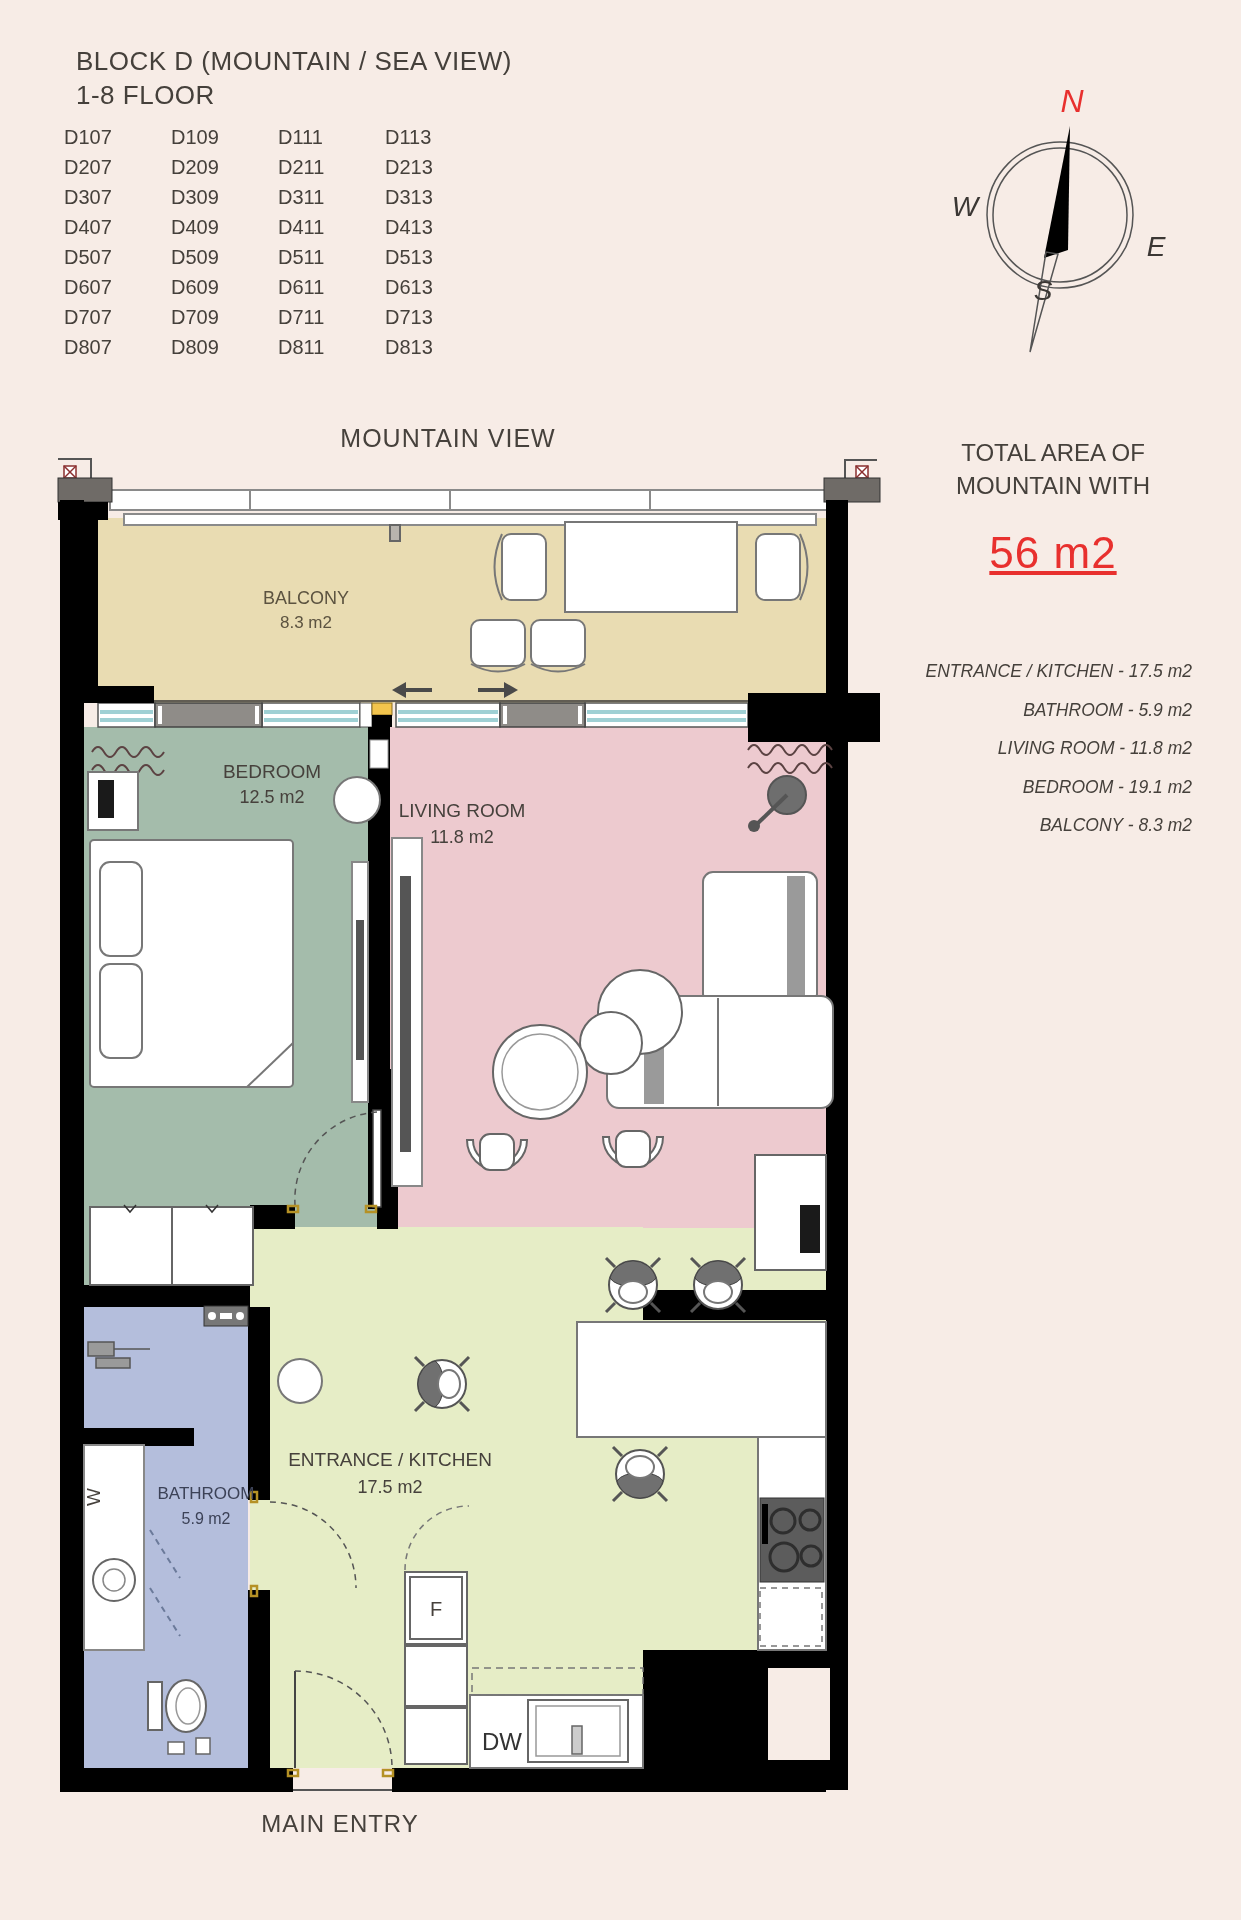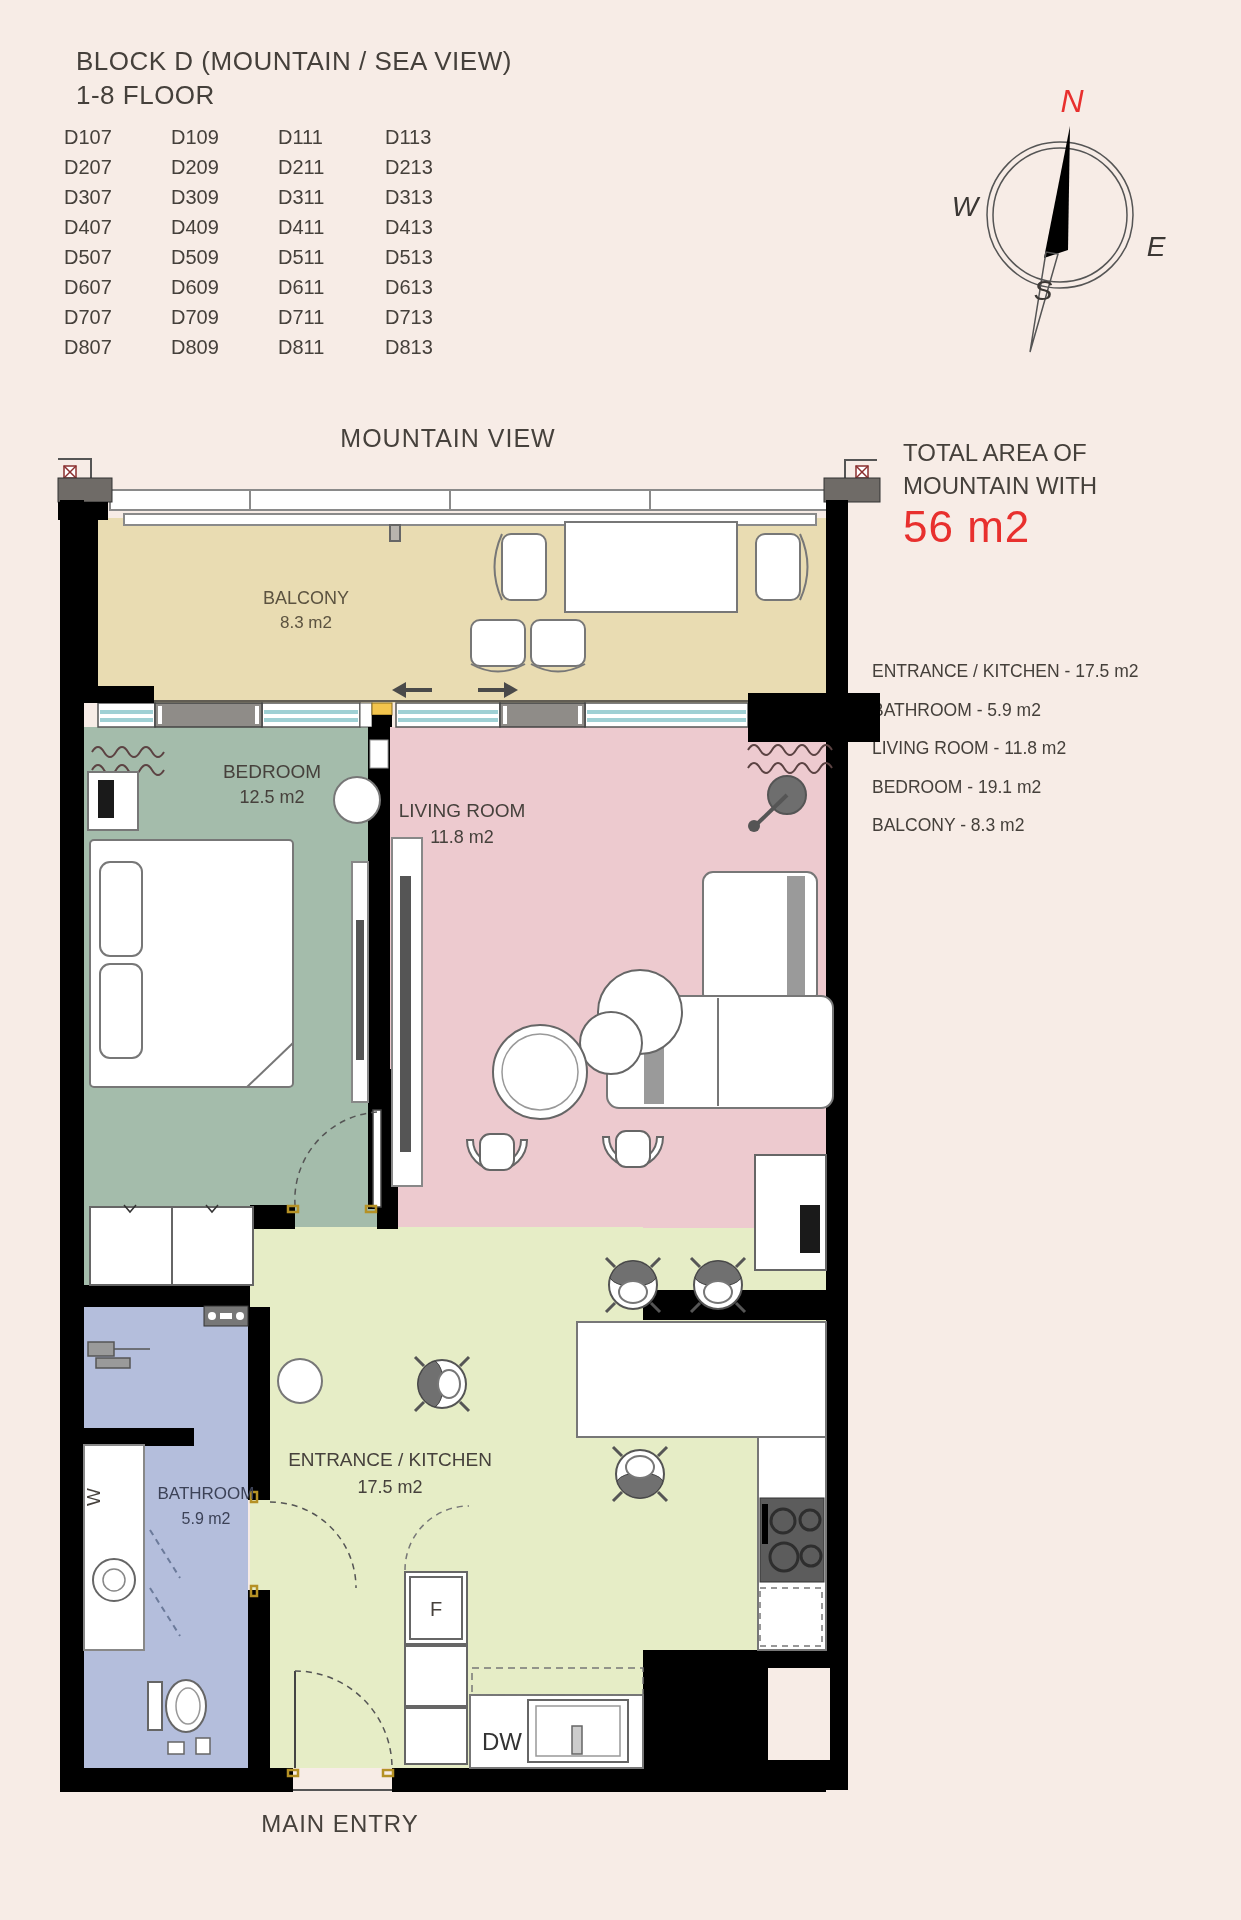--- a/index.html
+++ b/index.html
@@ -9,24 +9,24 @@
     font-family:"Liberation Sans", sans-serif;
     color:#45403b;overflow:hidden;
   }
   .abs{position:absolute;}
   #title-block{left:76px;top:24px;font-size:26px;line-height:34px;letter-spacing:.5px;margin-top:20px;}
   #units-grid{
     left:64px;top:126px;display:grid;
     grid-template-columns:repeat(4,107px);
     grid-auto-rows:30px;font-size:20px;
   }
-  #summary{left:903px;top:436px;width:300px;}
+  #summary{left:903px;top:436px;width:300px;text-align:center;}
   #summary .heading{font-size:24px;line-height:33px;}
-  #summary .total{font-size:44px;letter-spacing:1px;}
-  #summary-list{left:872px;top:652px;width:320px;text-align:left;font-size:17.5px;}
+  #summary .total{font-size:44px;margin-top:26px;letter-spacing:1px;text-decoration:underline;}
+  #summary-list{left:872px;top:652px;width:320px;text-align:right;font-size:17.5px;font-style:italic;}
   #summary-list div{height:38.5px;line-height:38.5px;}
   svg text{font-family:"Liberation Sans", sans-serif;}
 </style>
 </head>
 <body>
 
 <div class="abs" id="title-block">
   <div>BLOCK D (MOUNTAIN / SEA VIEW)</div>
   <div>1-8 FLOOR</div>
 </div>

